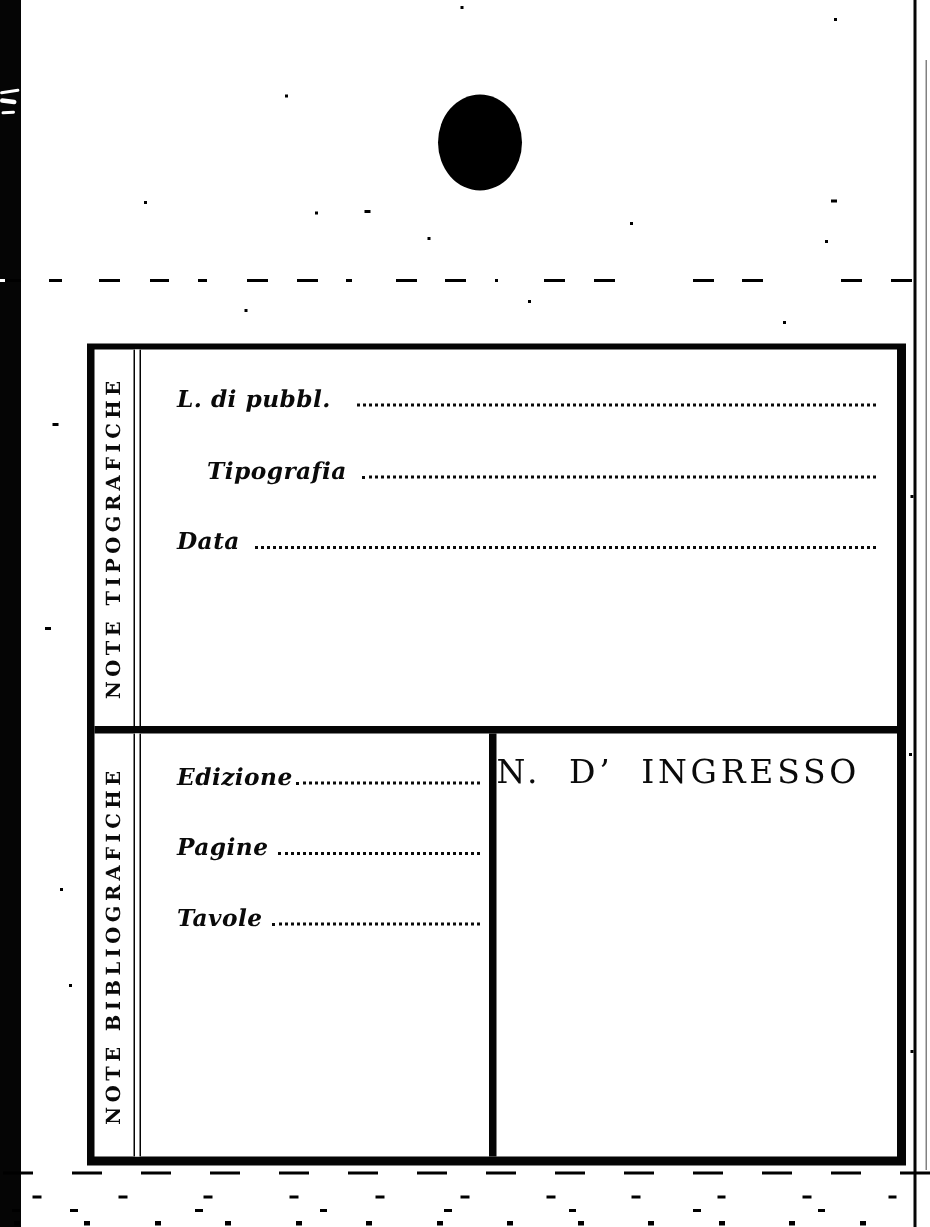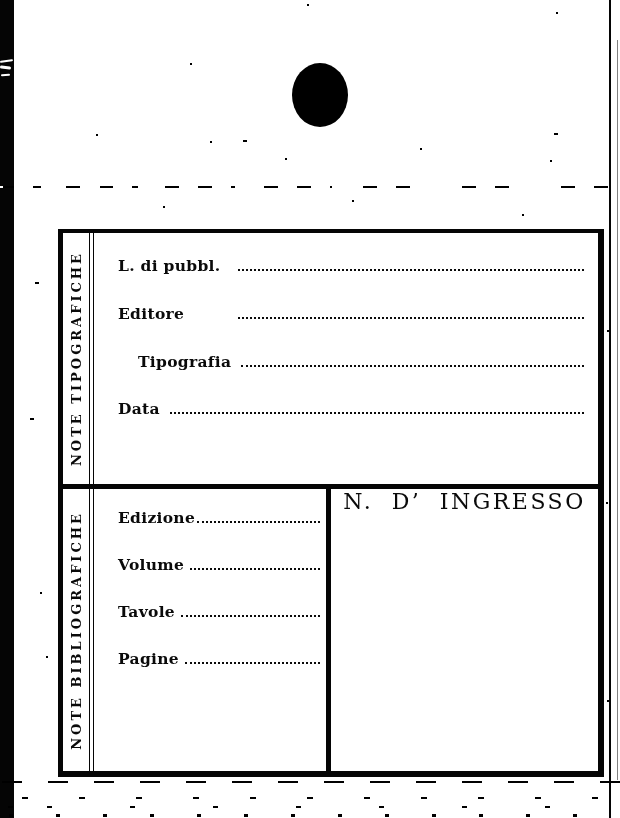--- a/index.html
+++ b/index.html
@@ -69,29 +69,29 @@
     writing-mode:vertical-rl;transform:rotate(180deg);
     font-weight:bold;font-size:13px;letter-spacing:3px;white-space:nowrap;
     font-family:"DejaVu Serif","Liberation Serif",serif;
   }
   .dbl{width:5px;flex:none;border-left:1.5px solid #050505;border-right:1.5px solid #050505;background:#fff;}
 
   .fields{display:flex;flex-direction:column;}
   .fields-top{flex:1;padding:0 14px 0 24px;}
   .fields-bottom{width:232px;flex:none;padding:0 6px 0 24px;}
   .vdiv{width:5px;flex:none;background:#050505;}
-  .ingresso{flex:1;padding-top:0;text-align:center;border-radius:10px;}
+  .ingresso{flex:1;padding-top:14px;text-align:left;border-radius:10px;}
   .ingresso span{
     font-size:22px;letter-spacing:2.5px;word-spacing:9px;white-space:pre;
     font-family:"DejaVu Serif","Liberation Serif",serif;
   }
 
   .row{display:flex;align-items:flex-end;}
   .lbl{
-    font-weight:bold;font-size:15.5px;line-height:1.05;
+    font-style:italic;font-weight:bold;font-size:15.5px;line-height:1.05;
     white-space:nowrap;padding-bottom:1px;letter-spacing:.3px;
   }
   .leader{flex:1;border-bottom:2px dotted #0a0a0a;margin:0 0 4px 6px;}
   .leader.tight{margin-left:2px;}
   .leader.wide{margin-left:10px;}
   .minw .lbl{min-width:114px;}
 
   
   .rt0{height:42px;} .rt1{height:48px;} .rt2{height:47px;} .rt3{height:48px;margin-left:20px;} .rt4{height:47px;}
   
@@ -120,24 +120,20 @@
     <div class="sec sec-top">
       <div class="side">
         <span>NOTE TIPOGRAFICHE</span>
       </div>
       <div class="dbl"></div>
       <div class="fields fields-top">
         <div class="row rt0 minw">
           <span class="lbl">L. di pubbl.</span>
           <span class="leader"></span>
         </div>
-        <div class="row rt1 minw">
-          <span class="lbl">Editore</span>
-          <span class="leader"></span>
-        </div>
         <div class="row rt3">
           <span class="lbl">Tipografia</span>
           <span class="leader wide"></span>
         </div>
         <div class="row rt4">
           <span class="lbl">Data</span>
           <span class="leader wide"></span>
         </div>
       </div>
     </div>
@@ -147,30 +143,26 @@
     <div class="sec sec-bottom">
       <div class="side">
         <span>NOTE BIBLIOGRAFICHE</span>
       </div>
       <div class="dbl"></div>
       <div class="fields fields-bottom">
         <div class="row rb0">
           <span class="lbl">Edizione</span>
           <span class="leader tight"></span>
         </div>
-        <div class="row rb2">
-          <span class="lbl">Volume</span>
+        <div class="row rb3">
+          <span class="lbl">Pagine</span>
           <span class="leader"></span>
         </div>
         <div class="row rb4">
           <span class="lbl">Tavole</span>
-          <span class="leader"></span>
-        </div>
-        <div class="row rb3">
-          <span class="lbl">Pagine</span>
           <span class="leader"></span>
         </div>
       </div>
       <div class="vdiv"></div>
       <div class="ingresso">
         <span>N. D’ INGRESSO</span>
       </div>
     </div>
 
   </div>

